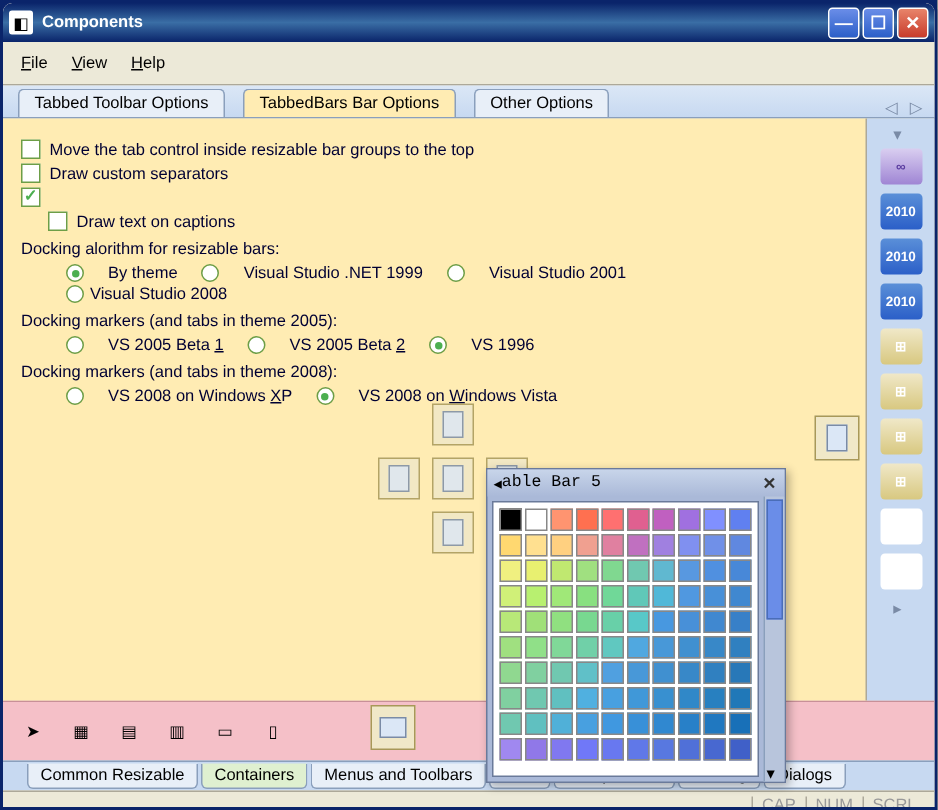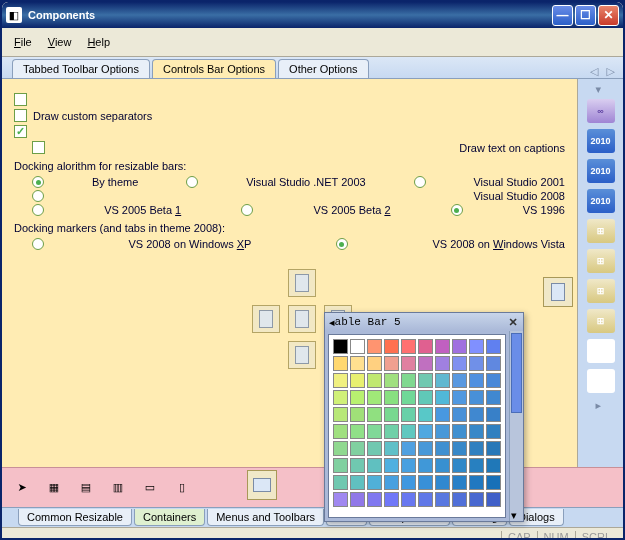--- a/index.html
+++ b/index.html
@@ -10,32 +10,32 @@
 .titlebar .title { color: #fff; font-weight: bold; flex: 1; }
 .win-btn { width: 21px; height: 21px; margin-left: 2px; border-radius: 3px; display: flex; align-items: center; justify-content: center; color: #fff; font-weight: bold; font-size: 12px; }
 .win-min { background: linear-gradient(#6a8de8,#2b5fc8); border: 1px solid #fff; }
 .win-max { background: linear-gradient(#6a8de8,#2b5fc8); border: 1px solid #fff; }
 .win-close { background: linear-gradient(#e8846a,#c83b2b); border: 1px solid #fff; }
 .menubar { background: #ece9d8; height: 22px; display: flex; align-items: center; padding: 14px 12px; border-bottom: 1px solid #aca899; gap: 16px; }
 .menubar span { cursor: default; }
 .menubar .u { text-decoration: underline; }
 .client { position: relative; height: calc(540px - 26px - 22px - 4px); }
 .tabstrip { background: linear-gradient(#dbe7f6,#c7d9f1); height: 22px; display: flex; align-items: flex-end; padding-left: 10px; border-bottom: 1px solid #8a9fbc; }
-.tab { padding: 3px 10px; border: 1px solid #8a9fbc; border-bottom: none; border-radius: 4px 4px 0 0; margin-right: 2px; background: #e8eff8; cursor: default; }
+.tab { padding: 3px 10px; border: 1px solid #8a9fbc; border-bottom: none; border-radius: 4px 4px 0 0; margin-right: 12px; background: #e8eff8; cursor: default; }
 .tab.active { background: #ffecb3; }
 .tabnav { margin-left: auto; margin-right: 8px; color: #7a8ba6; font-size: 10px; display:flex; gap:8px; }
 .content-area { display: flex; height: calc(100% - 22px - 40px - 20px - 18px); }
 .main-panel { background: #ffecb3; flex: 1; padding: 14px 12px; color: #003; position: relative; border-right: 1px solid #aca899;}
 .right-panel { width: 45px; background: #c7d9f1; display:flex; flex-direction:column; align-items:center; padding-top:4px; gap:6px; }
 .ck-row { display: flex; align-items: center; gap: 6px; margin-bottom: 3px; }
-.ck-row.indent { margin-left: 18px; justify-content: space-between; }
+.ck-row.indent { margin-left: 18px; }
 .ck { width: 13px; height: 13px; border: 1px solid #6d9e47; background: #fff; display: flex; align-items: center; justify-content: center; }
 .ck.checked::after { content: "✓"; color: #4caf50; font-size: 11px; font-weight: bold; line-height: 1; }
 .section-label { margin: 6px 0 4px 0; }
-.radio-row { display: flex; align-items: center; gap: 4px; margin-left: 18px; margin-bottom: 2px; justify-content: space-between; }
+.radio-row { display: flex; align-items: center; gap: 4px; margin-left: 30px; margin-bottom: 2px; }
 .radio-group { display: flex; flex-wrap: wrap; gap: 2px 16px; }
 .radio { width: 12px; height: 12px; border: 1px solid #6d9e47; border-radius: 50%; background: #fff; display: flex; align-items: center; justify-content: center; }
 .radio.sel::after { content: ""; width: 5px; height: 5px; border-radius: 50%; background: #4caf50; }
 .u { text-decoration: underline; }
 .right-icon { width: 28px; height: 24px; border-radius: 3px; display:flex; align-items:center; justify-content:center; font-size:9px; color:#fff; font-weight:bold; }
 .ri-inf { background: linear-gradient(#d9cef0,#9f85d4); color:#5b3da0; }
 .ri-2010 { background: linear-gradient(#5a8fd8,#2b5fc8); }
 .ri-off { background: linear-gradient(#f0e8c8,#d8c880); }
 .ri-flag { background: #fff; }
 .mini-arrow { width:10px; height:10px; color:#7a8ba6; }
@@ -86,60 +86,62 @@
   <div class="menubar">
     <span><span class="u">F</span>ile</span>
     <span><span class="u">V</span>iew</span>
     <span><span class="u">H</span>elp</span>
   </div>
 
   <div class="client">
 
     <div class="tabstrip">
       <div class="tab">Tabbed Toolbar Options</div>
-      <div class="tab active">Controls Bar Options</div>
+      <div class="tab active">TabbedBars Bar Options</div>
       <div class="tab">Other Options</div>
       <div class="tabnav">
           <span>◁</span>
           <span>▷</span>
         </div>
     </div>
 
     <div class="content-area">
       <div class="main-panel">
 
         <div class="ck-row">
             <div class="ck"></div>
+            <span>Move the tab control inside resizable bar groups to the top</span>
           </div>
         <div class="ck-row">
             <div class="ck"></div>
             <span>Draw custom separators</span>
           </div>
         <div class="ck-row">
             <div class="ck checked"></div>
           </div>
         <div class="ck-row indent">
             <div class="ck"></div>
             <span>Draw text on captions</span>
           </div>
 
         <div class="section-label">Docking alorithm for resizable bars:</div>
         <div class="radio-row radio-group">
           <div class="radio sel"></div>
             <span>By theme</span>
           <div class="radio"></div>
-            <span>Visual Studio .NET 2003</span>
+            <span>Visual Studio .NET 1999</span>
           <div class="radio"></div>
             <span>Visual Studio 2001</span>
         </div>
         <div class="radio-row">
           <div class="radio"></div>
             <span>Visual Studio 2008</span>
         </div>
 
+        <div class="section-label">Docking markers (and tabs in theme 2005):</div>
         <div class="radio-row radio-group">
           <div class="radio"></div>
             <span>VS 2005 Beta <span class="u">1</span></span>
           <div class="radio"></div>
             <span>VS 2005 Beta <span class="u">2</span></span>
           <div class="radio sel"></div>
             <span>VS 1996</span>
         </div>
 
         <div class="section-label">Docking markers (and tabs in theme 2008):</div>

